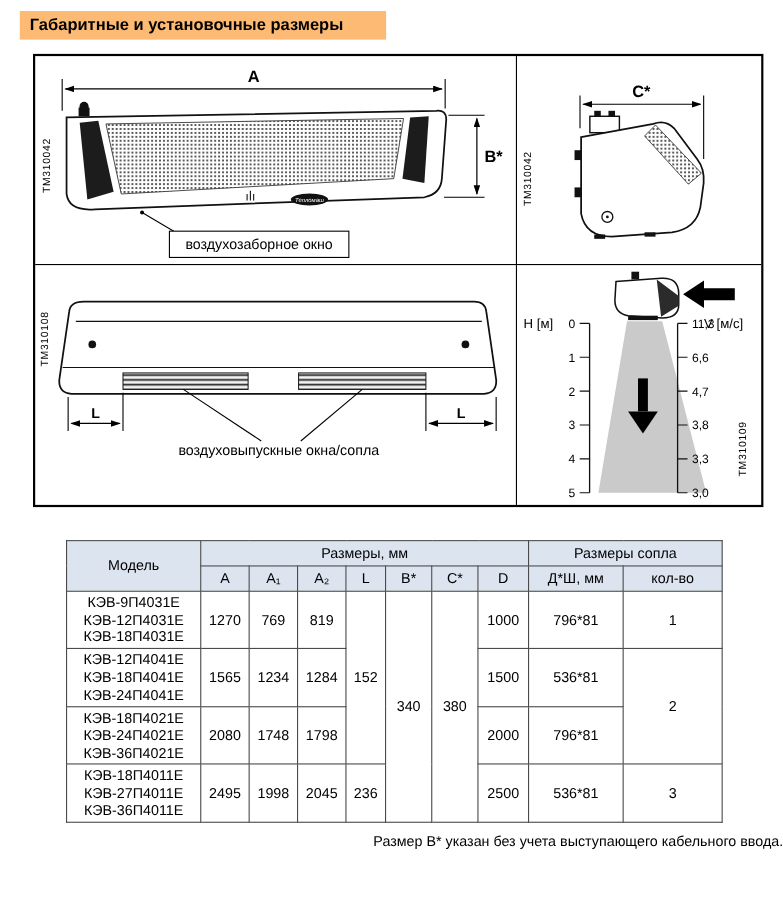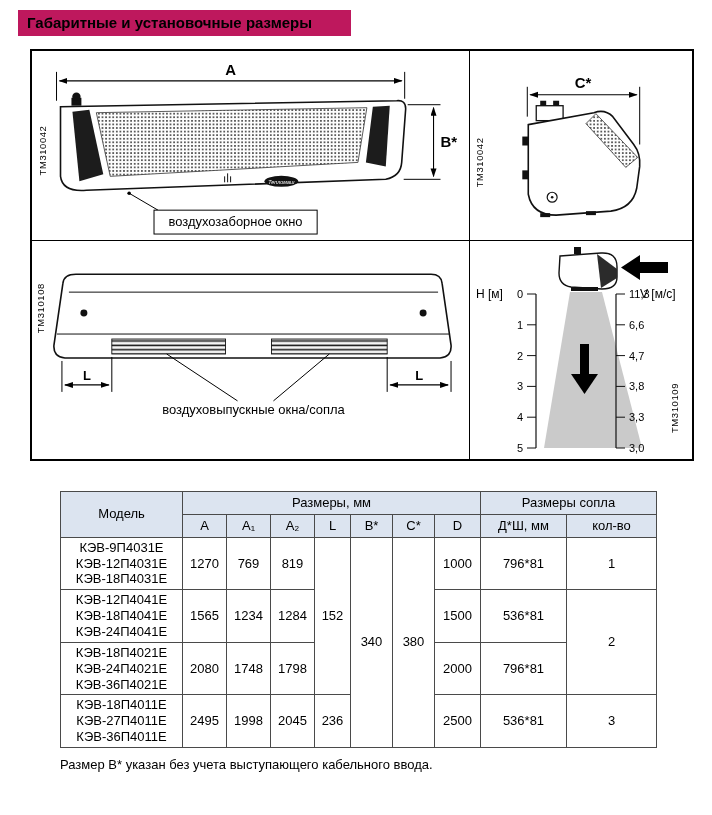--- a/index.html
+++ b/index.html
@@ -1,19 +1,19 @@
 <!DOCTYPE html>
 <html><head>
 <meta charset="utf-8">
 <style>
   html,body{margin:0;padding:0;background:#fff;}
   .page{position:relative;width:712px;height:815px;background:#fff;overflow:hidden;
         font-family:"Liberation Sans",sans-serif;color:#000;}
   .title-bar{display:inline-block;margin:10px 0 0 18px;padding:4px 14px 5px 9px;
-             background:#be185d;font-weight:bold;font-size:15px;min-width:310px;}
+             background:#fdba74;font-weight:bold;font-size:15px;min-width:310px;}
   .fig-box{margin:13px 0 0 30px;width:660px;height:408px;border:2px solid #000;
            display:grid;grid-template-columns:438px 1fr;grid-template-rows:190px 1fr;}
   .q{position:relative;}
   .q-tl{border-right:1.5px solid #000;border-bottom:1.5px solid #000;}
   .q-tr{border-bottom:1.5px solid #000;}
   .q-bl{border-right:1.5px solid #000;}
   .q svg{display:block;width:100%;height:100%;}
   svg{font-family:"Liberation Sans",sans-serif;}
   .ext{stroke:#000;stroke-width:1;}
   .dim{stroke:#000;stroke-width:1.1;}
@@ -24,21 +24,21 @@
   .axis{stroke:#111;stroke-width:1.2;}
   .tick{stroke:#111;stroke-width:1;}
   .axis-num{font-size:11px;fill:#000;}
   .axis-label{font-size:12px;fill:#000;}
   .draw-label{font-size:13px;fill:#000;}
   table.dims{border-collapse:collapse;margin:30px 0 0 60px;font-size:13px;}
   table.dims th,table.dims td{border:1px solid #4a4a4a;text-align:center;
        padding:2px 3px;line-height:1.22;vertical-align:middle;}
   table.dims thead th{background:#dce4f0;font-weight:normal;padding:3px 3px;}
   td.models{text-align:left;padding-left:6px;}
-  .note{margin:3px 0 0 60px;font-size:13px;}
+  .note{margin:3px 0 0 60px;font-size:13px;text-align:right;}
   .note:first-of-type{margin-top:9px;}
 </style>
 </head>
 <body>
 
 <svg width="0" height="0" style="position:absolute" aria-hidden="true">
   <defs>
     <marker id="arr" markerWidth="9" markerHeight="8" refX="8" refY="3" orient="auto-start-reverse" markerUnits="userSpaceOnUse">
       <path d="M0,0 L9,3 L0,6 Z" fill="#000"></path>
     </marker>

